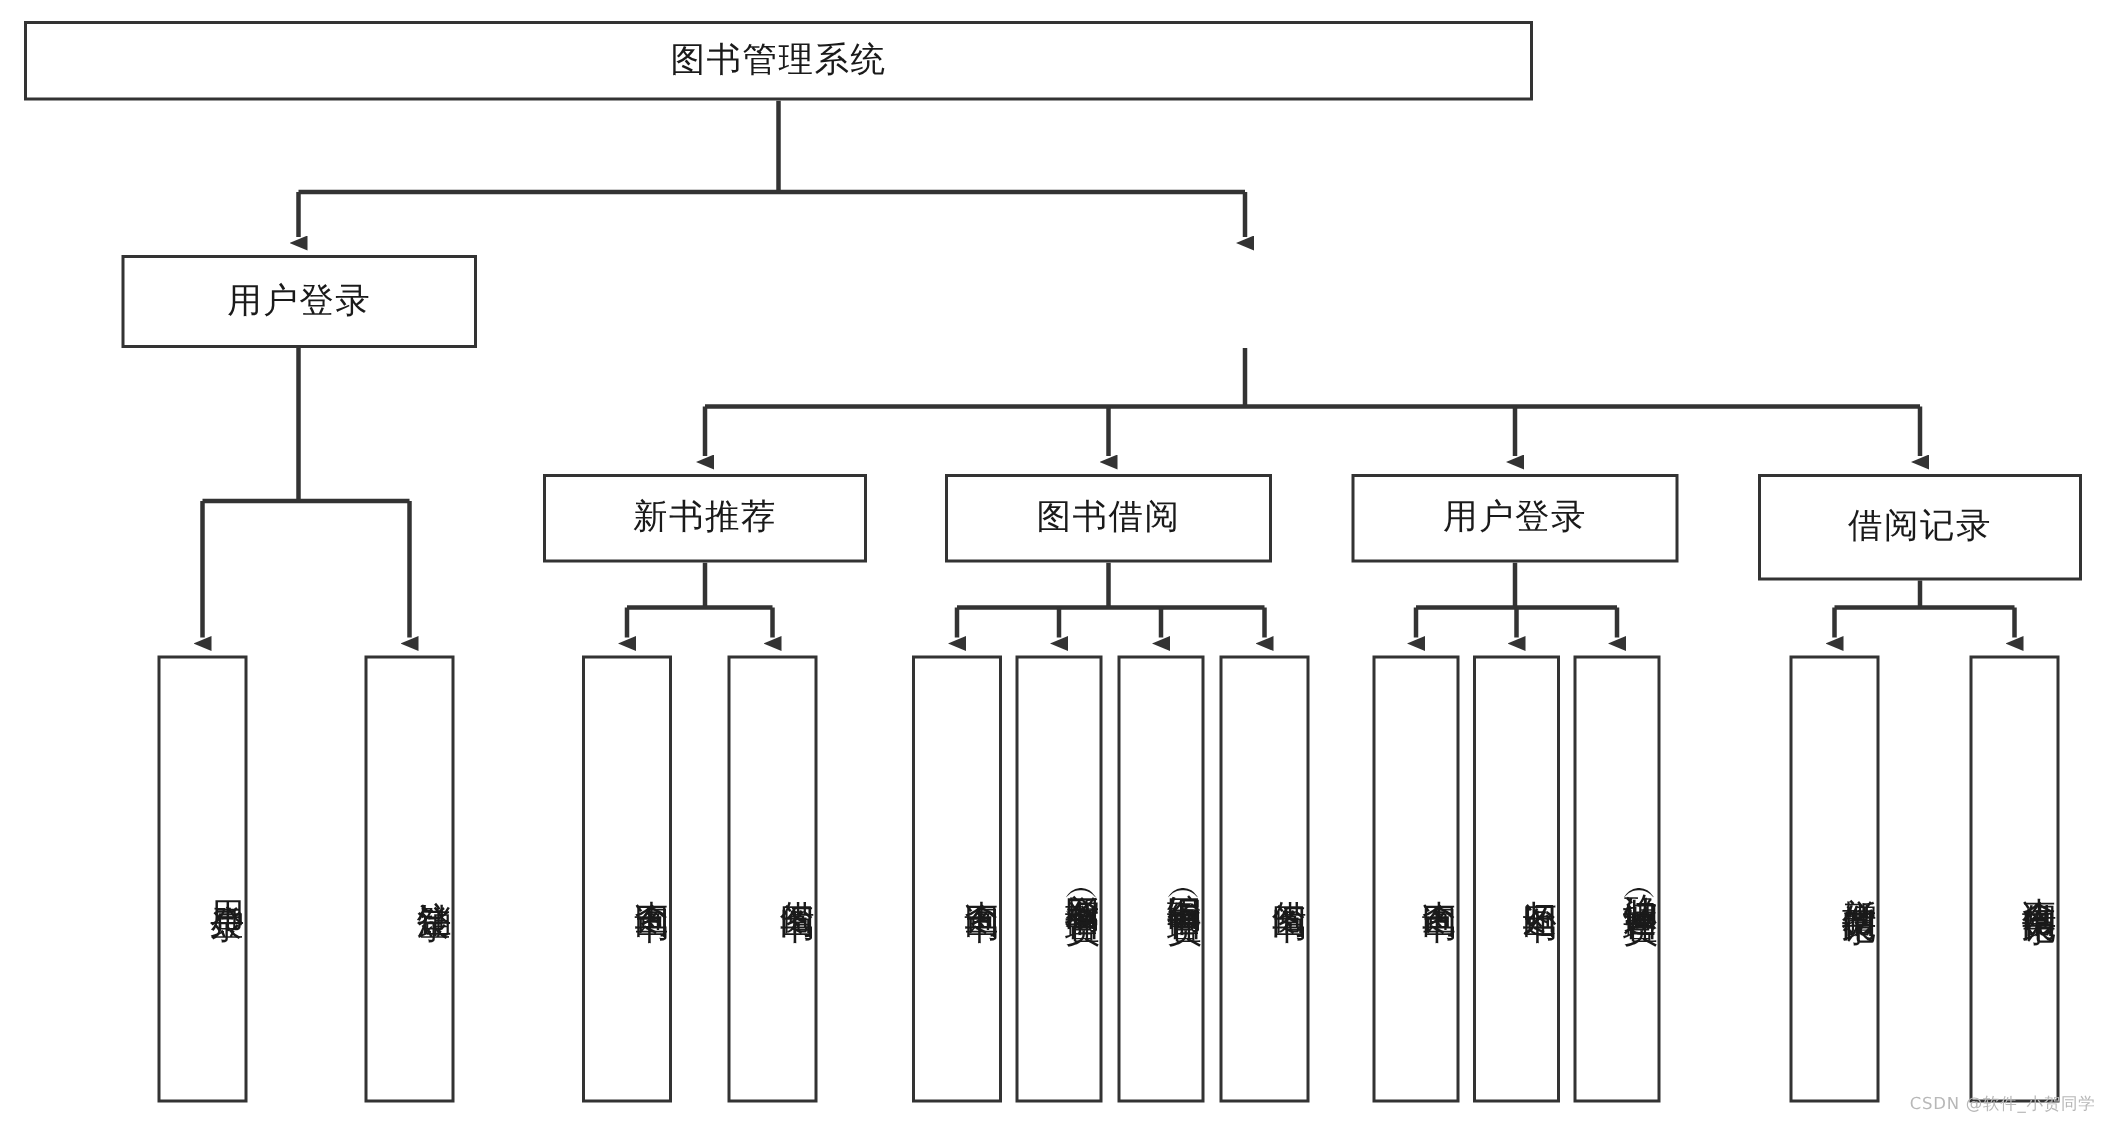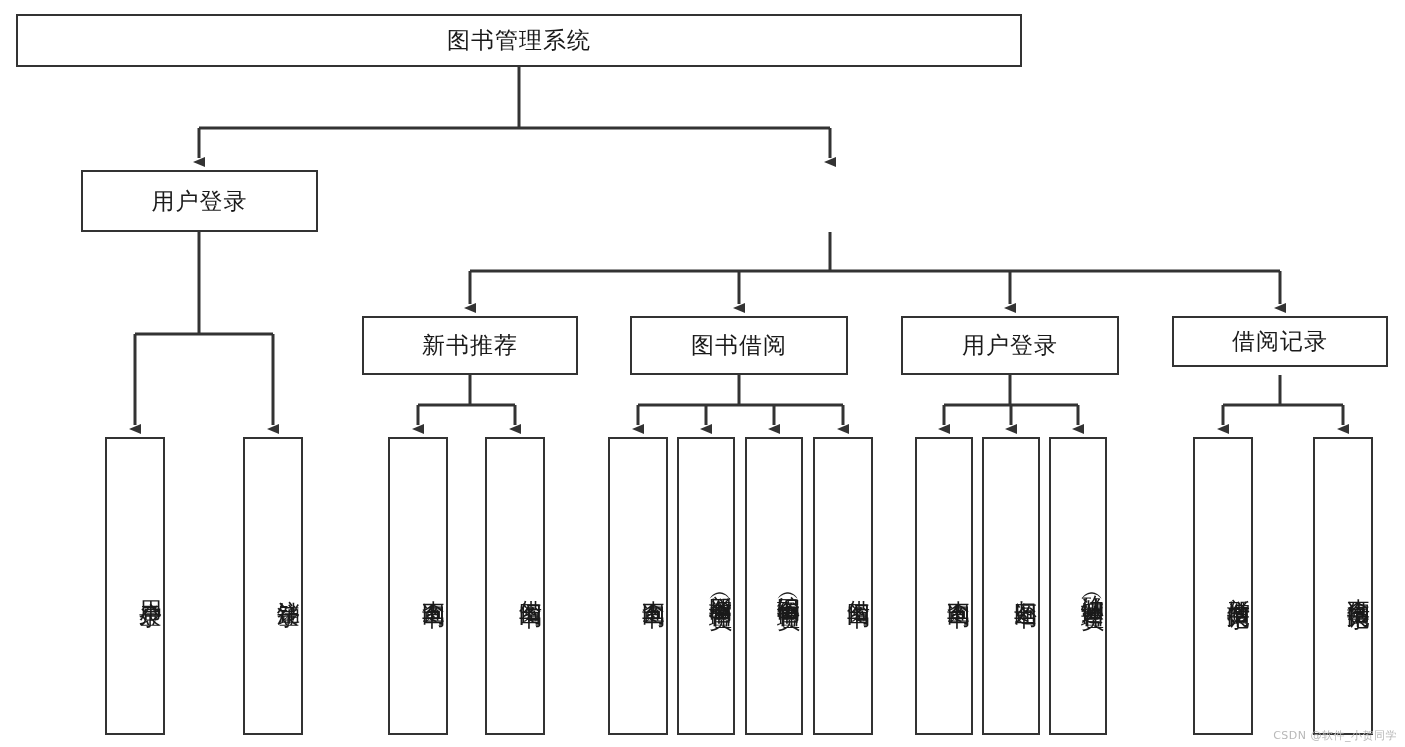--- a/index.html
+++ b/index.html
@@ -132,21 +132,21 @@
 
   <div class="node horiz" style="left:362px; top:316px; width:216px; height:59px;">
     <span>新书推荐</span>
   </div>
   <div class="node horiz" style="left:630px; top:316px; width:218px; height:59px;">
     <span>图书借阅</span>
   </div>
   <div class="node horiz" style="left:901px; top:316px; width:218px; height:59px;">
     <span>用户登录</span>
   </div>
-  <div class="node horiz" style="left:1172px; top:316px; width:216px; height:51px;">
+  <div class="node horiz" style="left:1172px; top:316px; width:216px; height:71px;">
     <span>借阅记录</span>
   </div>
 
   <div class="node vert" style="left:105px; top:437px; width:60px; height:298px;">
     <span>用户登录</span>
   </div>
   <div class="node vert" style="left:243px; top:437px; width:60px; height:298px;">
     <span>注销登录</span>
   </div>
 

